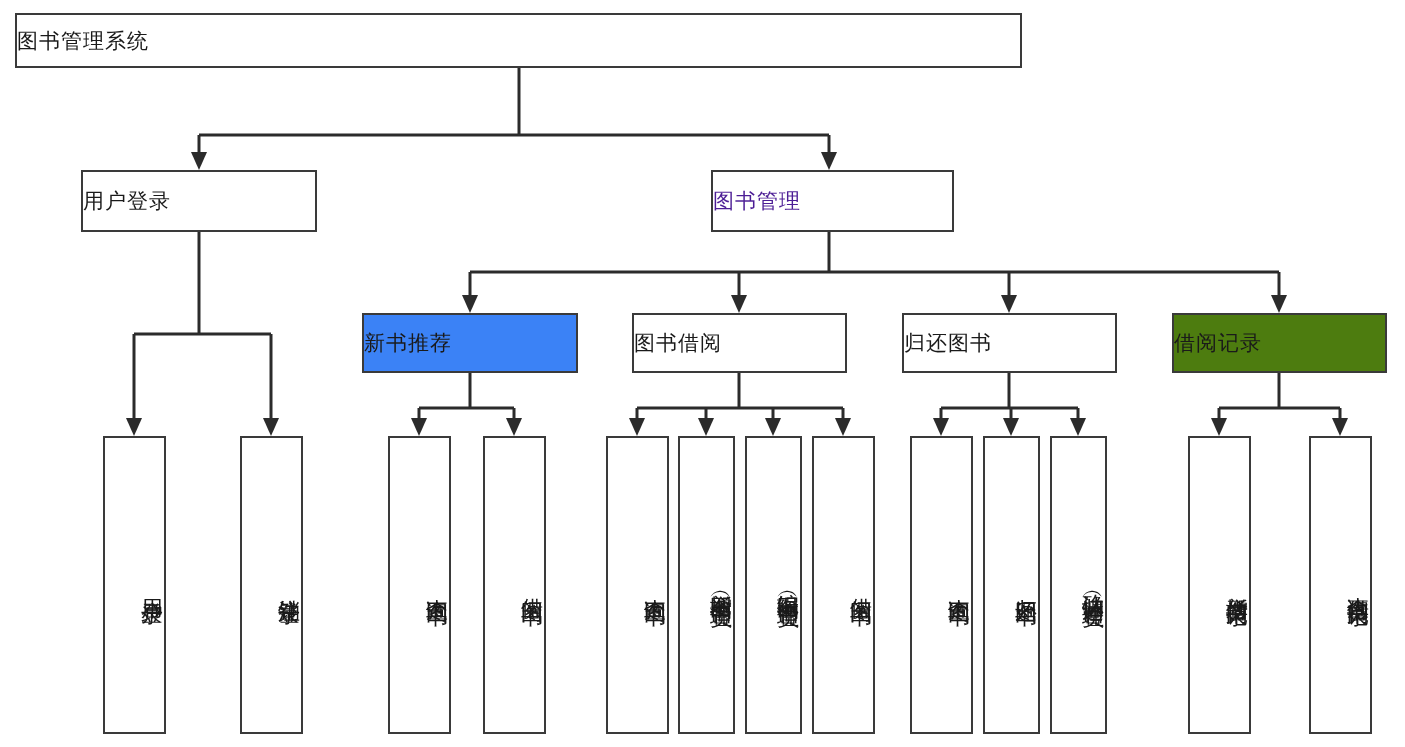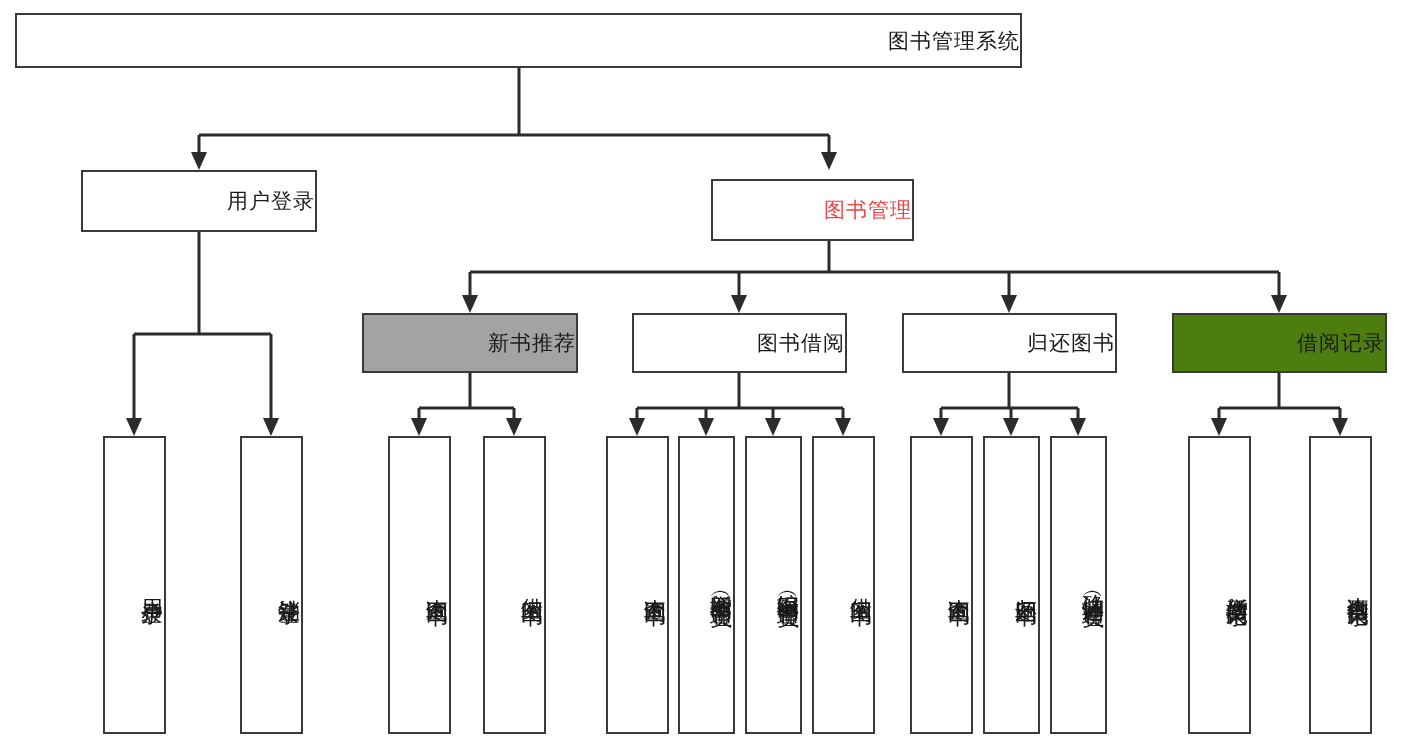--- a/index.html
+++ b/index.html
@@ -1,20 +1,20 @@
 <!DOCTYPE html>
 <html><head>
 <meta charset="utf-8">
 <style>
   html,body{margin:0;padding:0;background:#ffffff;}
   body{font-family:"Liberation Sans","DejaVu Sans",sans-serif;}
   #stage{position:relative;width:1405px;height:747px;background:#fff;overflow:hidden;}
   #wires{position:absolute;left:0;top:0;width:1405px;height:747px;}
   .node{position:absolute;box-sizing:border-box;background:#ffffff;
-        border:2px solid #3a3a3a;display:flex;align-items:center;justify-content:flex-end;
+        border:2px solid #3a3a3a;display:flex;align-items:center;justify-content:flex-start;
         color:#1a1a1a;}
   .node.h{font-size:21px;letter-spacing:1px;}
   .node.v{writing-mode:vertical-rl;text-orientation:upright;font-size:22px;
           letter-spacing:2px;line-height:1.05;padding-top:10px;padding-bottom:10px;
           align-items:flex-start;justify-content:center;}
   .node.v span{display:block;}
   .watermark{position:absolute;right:8px;bottom:4px;font-size:17px;color:#9a9a9a;
              white-space:nowrap;letter-spacing:.5px;}
 </style>
 </head>
@@ -75,24 +75,24 @@
       <line x1="1340" y1="408" x2="1340" y2="419" stroke="#2b2b2b" stroke-width="3"></line>
       <polygon points="1332,418 1348,418 1340,436" fill="#2b2b2b"></polygon>
     </svg>
   <div id="nodes">
       <div class="node h" style="left: 15px; top: 13px; width: 1007px; height: 55px; border-color: rgb(58, 58, 58); background: rgb(255, 255, 255); color: rgb(26, 26, 26);">
         <span>图书管理系统</span>
       </div>
       <div class="node h" style="left: 81px; top: 170px; width: 236px; height: 62px; border-color: rgb(58, 58, 58); background: rgb(255, 255, 255); color: rgb(26, 26, 26);">
         <span>用户登录</span>
       </div>
-      <div class="node h" style="left: 711px; top: 170px; width: 203px; height: 62px; border-color: rgb(58, 58, 58); background: rgb(255, 255, 255); color: #ef4444; margin-top: 9px;">
+      <div class="node h" style="left: 711px; top: 170px; width: 243px; height: 62px; border-color: rgb(58, 58, 58); background: rgb(255, 255, 255); color: #4c1d95;">
         <span>图书管理</span>
       </div>
-      <div class="node h" style="left: 362px; top: 313px; width: 216px; height: 60px; border-color: rgb(58, 58, 58); background: #a3a3a3; color: rgb(26, 26, 26);">
+      <div class="node h" style="left: 362px; top: 313px; width: 216px; height: 60px; border-color: rgb(58, 58, 58); background: #3b82f6; color: rgb(26, 26, 26);">
         <span>新书推荐</span>
       </div>
       <div class="node h" style="left: 632px; top: 313px; width: 215px; height: 60px; border-color: rgb(58, 58, 58); background: rgb(255, 255, 255); color: rgb(26, 26, 26);">
         <span>图书借阅</span>
       </div>
       <div class="node h" style="left: 902px; top: 313px; width: 215px; height: 60px; border-color: rgb(58, 58, 58); background: rgb(255, 255, 255); color: rgb(26, 26, 26);">
         <span>归还图书</span>
       </div>
       <div class="node h" style="left: 1172px; top: 313px; width: 215px; height: 60px; border-color: rgb(58, 58, 58); background: #4d7c0f; color: rgb(26, 26, 26);">
         <span>借阅记录</span>

